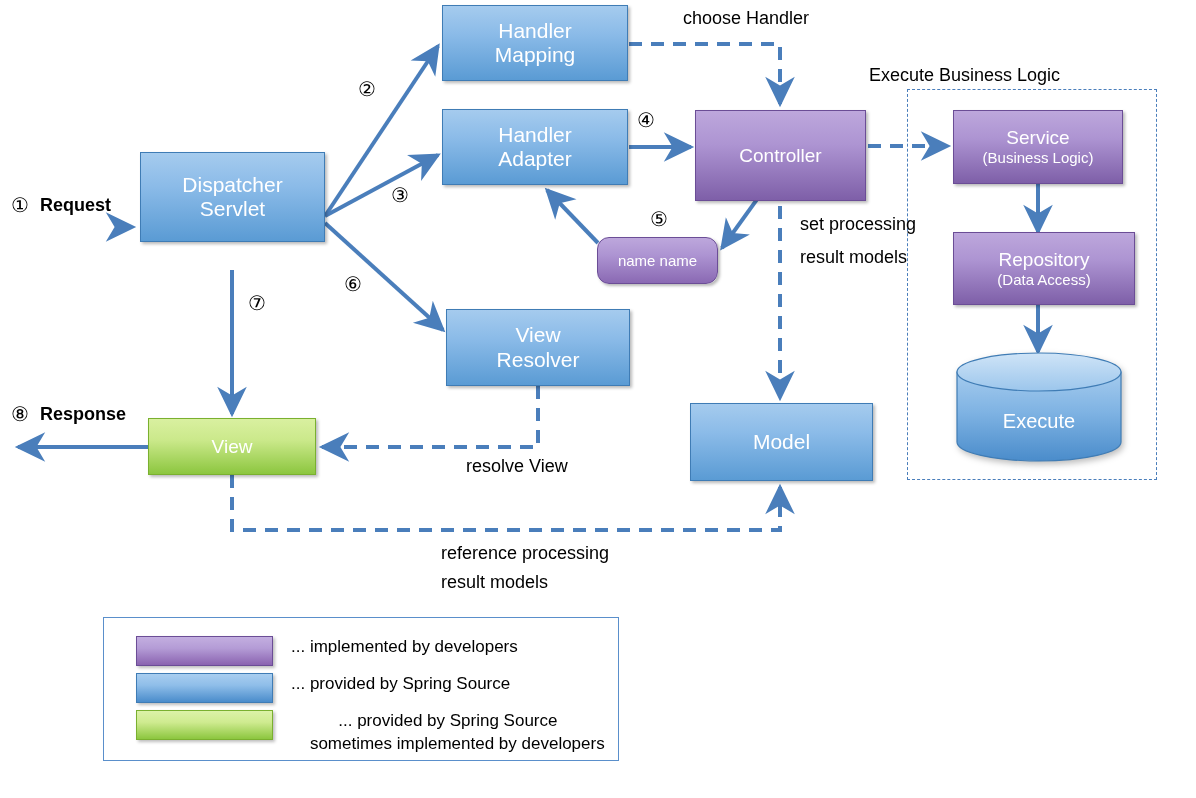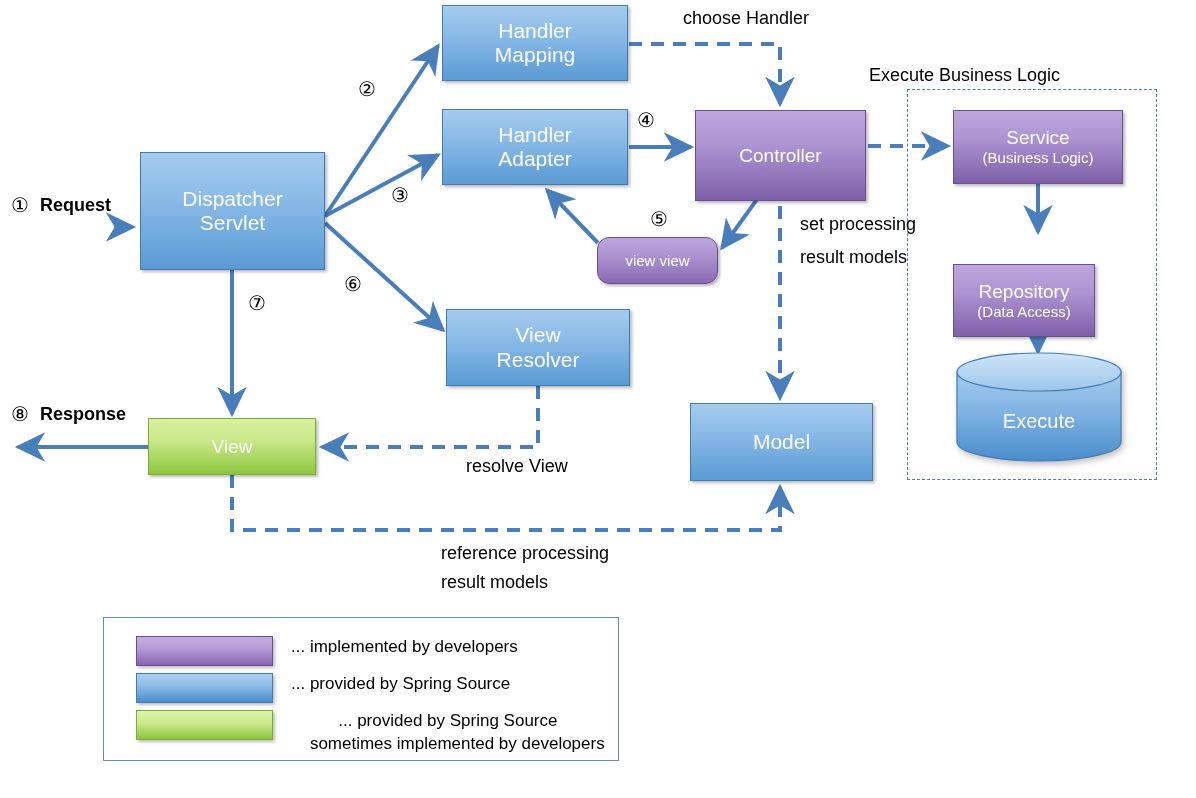--- a/index.html
+++ b/index.html
@@ -188,62 +188,62 @@
       <line x1="868" y1="146" x2="948" y2="146" marker-end="url(#ahd)"></line>
 
       <line x1="780" y1="184" x2="780" y2="398" marker-end="url(#ahd)"></line>
 
       <path d="M538,386 L538,447 L322,447" marker-end="url(#ahd)"></path>
 
       <path d="M232,475 L232,530 L780,530 L780,487" marker-end="url(#ahd)"></path>
     </g>
   </svg>
 
-  <div class="node blue-node" style="left:140px; top:152px; width:185px; height:118px;">
+  <div class="node blue-node" style="left:140px; top:152px; width:185px; height:90px;">
     <span class="ttl">Dispatcher</span>
     <span class="ttl">Servlet</span>
   </div>
 
   <div class="node blue-node" style="left:442px; top:5px; width:186px; height:76px;">
     <span class="ttl">Handler</span>
     <span class="ttl">Mapping</span>
   </div>
 
   <div class="node blue-node" style="left:442px; top:109px; width:186px; height:76px;">
     <span class="ttl">Handler</span>
     <span class="ttl">Adapter</span>
   </div>
 
   <div class="node purple-node" style="left:695px; top:110px; width:171px; height:91px;">
     <span class="ttl">Controller</span>
   </div>
 
   <div class="node pill-node" style="left:597px; top:237px; width:121px; height:47px;">
-    <span class="ttl">view view</span>
+    <span class="ttl">name name</span>
   </div>
 
   <div class="node blue-node" style="left:446px; top:309px; width:184px; height:77px;">
     <span class="ttl">View</span>
     <span class="ttl">Resolver</span>
   </div>
 
   <div class="node green-node" style="left:148px; top:418px; width:168px; height:57px;">
     <span class="ttl">View</span>
   </div>
 
   <div class="node purple-node" style="left:953px; top:110px; width:170px; height:74px;">
     <span class="ttl">Service</span>
     <span class="sub">(Business Logic)</span>
   </div>
 
   <div class="node blue-node" style="left:690px; top:403px; width:183px; height:78px;">
     <span class="ttl">Model</span>
   </div>
 
-  <div class="node purple-node" style="left:953px; top:232px; width:142px; height:73px;margin-top:32px;">
+  <div class="node purple-node" style="left:953px; top:232px; width:182px; height:73px;">
     <span class="ttl">Repository</span>
     <span class="sub">(Data Access)</span>
   </div>
 
   <div class="db" style="left:955px; top:352px; width:168px; height:110px;">
     <svg width="168" height="110" viewBox="0 0 168 110" xmlns="http://www.w3.org/2000/svg">
       <defs>
         <linearGradient id="dbBody" x1="0" y1="0" x2="0" y2="1">
           <stop offset="0%" stop-color="#a5cbee"></stop>
           <stop offset="45%" stop-color="#7fb3e3"></stop>

